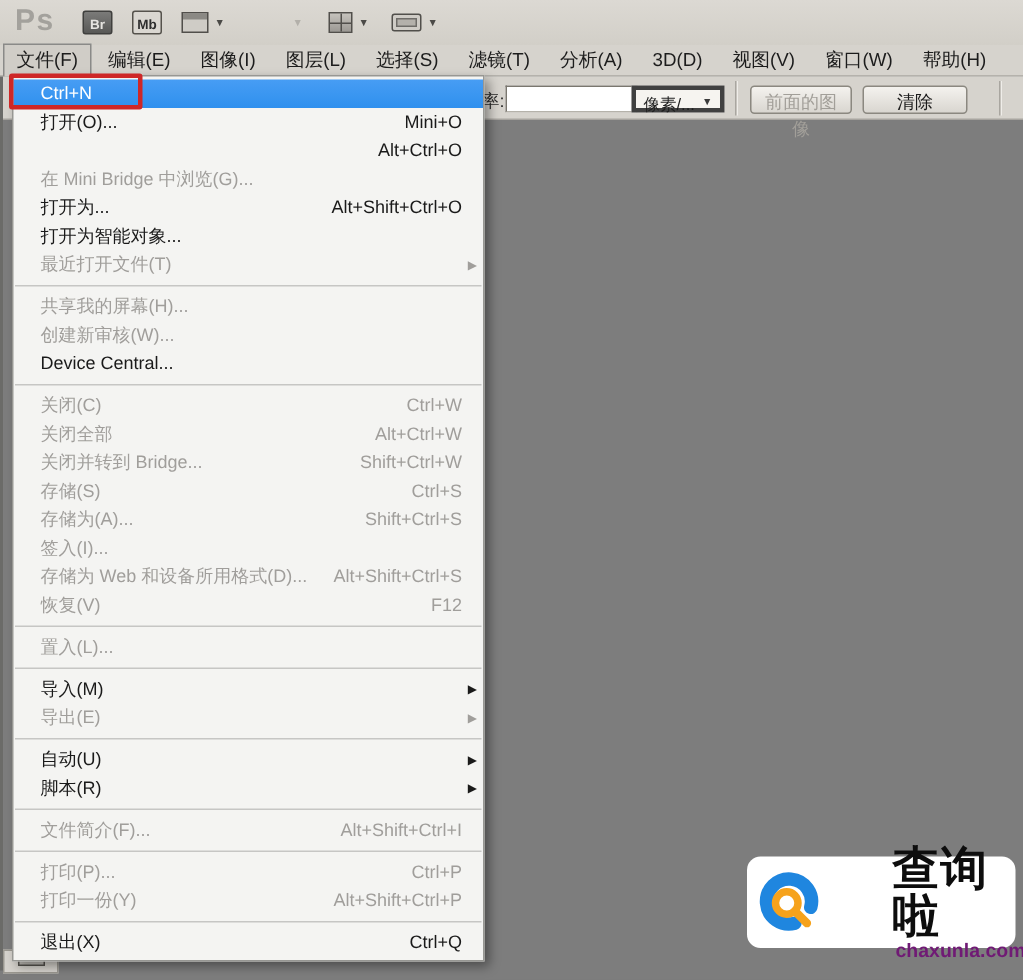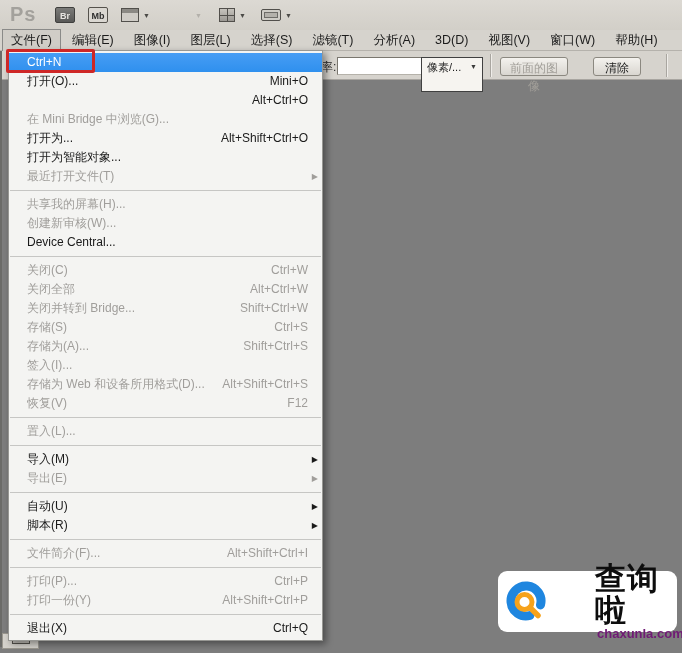--- a/index.html
+++ b/index.html
@@ -33,22 +33,22 @@
     border-bottom:1px solid #b5b2ac;display:flex;align-items:center;box-sizing:border-box;}
   .mb-item{font-size:12.5px;color:#1c1c1c;padding:2px 8px;margin-left:2px;white-space:nowrap;border:1px solid transparent;}
   .mb-item.active{background:#d0cdc7;border:1px solid #8a8a88;}
   
   .optionsbar{position:absolute;left:0;top:51px;width:682px;height:29px;background:#d6d3cd;
     border-bottom:1px solid #a8a5a0;box-sizing:border-box;}
   .opt-label{position:absolute;left:321px;top:8px;font-size:12px;color:#2a2a2a;}
   .opt-input{position:absolute;left:337px;top:6px;width:80px;height:16px;background:#fff;
     border:1px solid;border-color:#7a776f #b5b2aa #b5b2aa #7a776f;box-sizing:content-box;
     font-size:11px;padding:0 3px;outline:none;}
-  .opt-combo{position:absolute;left:421px;top:6px;width:62px;height:35px;background:#f6f4f0;
-    border:1px solid #404040;box-sizing:border-box;}
+  .opt-combo{position:absolute;left:421px;top:6px;width:62px;height:18px;background:#f6f4f0;
+    border:3px solid #404040;box-sizing:border-box;}
   .opt-combo .txt{position:absolute;left:5px;top:2px;font-size:11px;color:#1e1e1e;}
   .opt-combo .arr{position:absolute;right:5px;top:5px;font-size:7px;color:#3a3a3a;}
   .opt-div{position:absolute;top:3px;width:1px;height:23px;background:#a9a6a0;box-shadow:1px 0 0 #efede9;}
   .opt-btn{position:absolute;top:6px;height:19px;border:1px solid #8b8880;border-radius:3px;
     background:linear-gradient(#f4f2ee,#d9d6d0);font-size:12px;text-align:center;line-height:18px;box-sizing:border-box;}
   .opt-btn.disabled{color:#a29f99;}
   .opt-btn.enabled{color:#1c1c1c;}
   
   .left-edge{position:absolute;left:0;top:51px;width:2px;height:596px;background:#6b6b68;}
   .file-menu{position:absolute;left:8px;top:50px;width:315px;background:#f4f4f2;
@@ -114,21 +114,21 @@
 
 <div class="optionsbar">
   <span class="opt-label">率:</span>
   <input class="opt-input" value="" style="">
   <div class="opt-combo">
     <span class="txt">像素/...</span>
     <span class="arr">▼</span>
   </div>
   <div class="opt-div" style="left:490px;"></div>
   <button class="opt-btn disabled" style="left:500px;width:68px;">前面的图像</button>
-  <button class="opt-btn enabled" style="left:593px;width:48px;">清除</button>
+  <button class="opt-btn enabled" style="left:575px;width:70px;">清除</button>
   <div class="opt-div" style="left:666px;"></div>
 </div>
 
 <div class="left-edge"></div>
 
 <div class="file-menu" id="file-menu">
     <div class="menu-item highlighted">
       <span class="mi-label">新建(N)...</span>
       <span class="mi-spacer"></span>
       <span class="mi-right">Ctrl+N</span>

